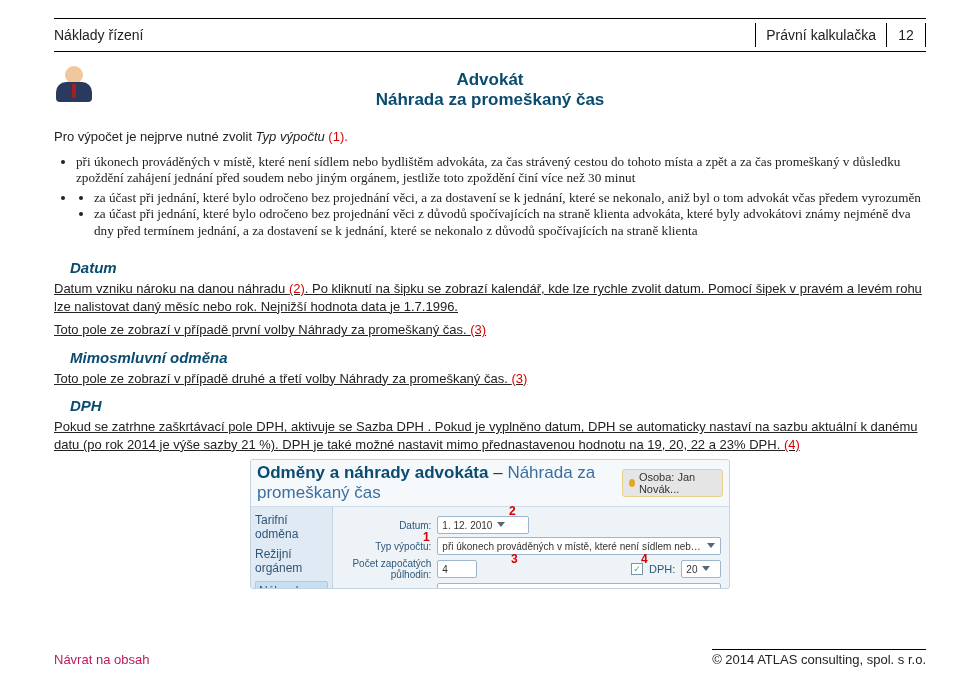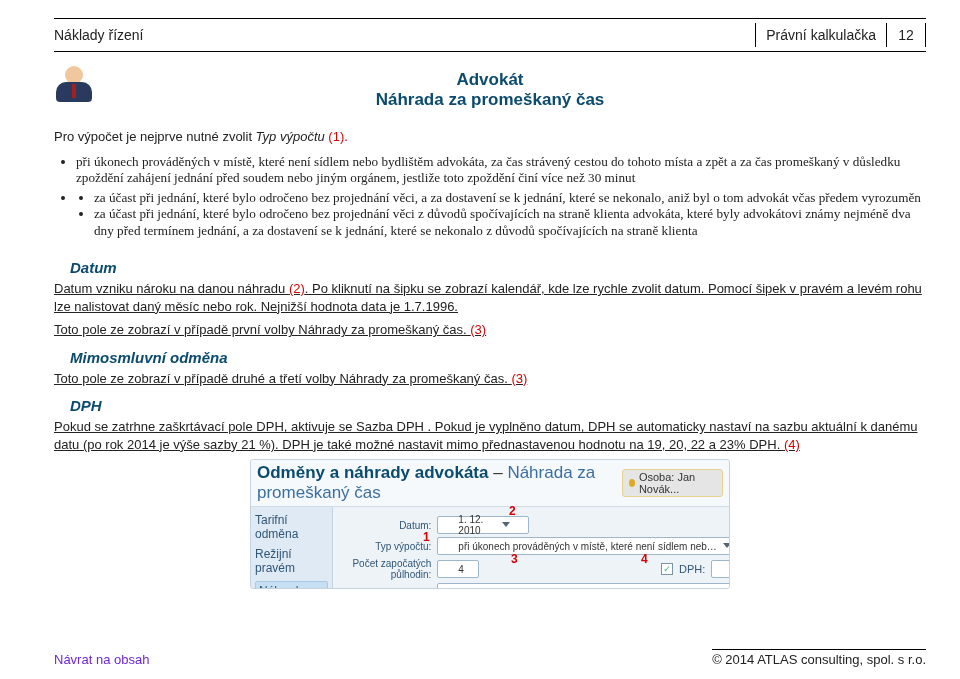--- a/index.html
+++ b/index.html
@@ -15,21 +15,21 @@
   .title-block .t1 { font-size: 17px; font-weight: 600; }
   .title-block .t2 { font-size: 17px; font-weight: 600; }
   .intro { margin: 18px 0 8px; line-height: 1.35; }
   .ref { color: #d80000; }
   ul.latin { list-style: disc; margin: 4px 0 8px 22px; }
   ul.latin > li { font-family: "Times New Roman", serif; font-size: 13.2px; margin: 3px 0; line-height: 1.25; }
   ul.latin ul { list-style: disc; margin: 3px 0 20px 18px; }
   .h-teal { color: #0b4b6f; font-size: 15px; font-weight: 600; font-style: italic; margin: 10px 16px 4px; }
   .para { margin: 4px 0 6px; line-height: 1.35; text-decoration: underline; }
   .footer { position: absolute; left: 54px; right: 34px; bottom: 12px; display: flex; justify-content: space-between; align-items: flex-end; font-size: 13px; }
-  .footer .nav { color: #6d28d9; cursor: pointer; }
+  .footer .nav { color: #be185d; cursor: pointer; }
   .footer .copy { text-align: right; margin-top: 32px; }
   .footer .copy::before { content: ""; display: block; border-top: 1px solid #000; margin-bottom: 2px; }
 
   .avatar { position: absolute; left: 52px; top: 64px; width: 44px; height: 44px; }
   .avatar .head { width: 18px; height: 18px; background: #f1c79d; border-radius: 50%; position: absolute; left: 13px; top: 2px; }
   .avatar .body { width: 36px; height: 20px; background: #2a3a5f; border-radius: 10px 10px 4px 4px; position: absolute; left: 4px; top: 18px; }
   .avatar .tie { width: 4px; height: 14px; background: #a32020; position: absolute; left: 20px; top: 20px; }
 
   
   .shot { position: relative; width: 480px; height: 130px; margin: 6px auto 0; border: 1px solid #c4d3e0; background: #eef3f8; border-radius: 3px; overflow: hidden; font-size: 11px; color: #333; }
@@ -38,21 +38,21 @@
   .shot .tb-left .blue { color: #0b4b6f; font-weight: 600; }
   .shot .tb-left .sub { color: #3b6fa0; }
   .shot .tb-right { background: #e5e5e5; border: 1px solid #e7d28b; border-radius: 3px; padding: 1px 6px; display: inline-flex; align-items: center; gap: 4px; }
   .shot .tb-right .dot { width: 8px; height: 8px; background: #dfa921; border-radius: 50%; display: inline-block; }
   .shot .body { display: flex; height: calc(100% - 22px); }
   .shot .side { width: 88px; background: #dfeaf4; border-right: 1px solid #c4d3e0; padding: 6px 4px; display: flex; flex-direction: column; gap: 6px; font-size: 12px; color: #305678; }
   .shot .side .selected { background: #c6dff2; border: 1px solid #a9c9e2; border-radius: 2px; padding: 2px 3px; }
   .shot .main { flex: 1; padding: 6px 8px; }
   .shot .row { display: flex; align-items: center; gap: 6px; margin: 3px 0; }
   .shot .lab { width: 90px; text-align: right; color: #305678; font-size: 10px; }
-  .shot .field { background: #fff; border: 1px solid #9db6cc; border-radius: 2px; padding: 1px 20px; font-size: 10px; display: inline-flex; align-items: center; gap: 4px; height: 18px; }
+  .shot .field { background: #fff; border: 1px solid #9db6cc; border-radius: 2px; padding: 1px 4px; font-size: 10px; display: inline-flex; align-items: center; gap: 4px; height: 18px; }
   .shot .field.date { width: 92px; }
   .shot .field.long { flex: 1; justify-content: space-between; }
   .shot .field.short { width: 40px; }
   .shot .chev { width: 10px; height: 10px; display: inline-block; position: relative; }
   .shot .chev::before { content: ""; position: absolute; left: 1px; top: 2px; border-left: 4px solid transparent; border-right: 4px solid transparent; border-top: 5px solid #567; }
   .shot .checkbox { width: 12px; height: 12px; border: 1px solid #7a93a8; background: #fff; display: inline-flex; align-items: center; justify-content: center; font-size: 9px; color: #2b6; }
   .shot .marker { position: absolute; font-size: 12px; font-weight: 700; color: #d80000; }
   .m1 { left: 172px; top: 70px; }
   .m2 { left: 258px; top: 44px; }
   .m3 { left: 260px; top: 92px; }
@@ -121,21 +121,21 @@
         <span class="blue">Odměny a náhrady advokáta</span><span> – </span><span class="sub">Náhrada za promeškaný čas</span>
       </span>
       <span class="tb-right">
         <span class="dot"></span>
         <span>Osoba: Jan Novák...</span>
       </span>
     </div>
     <div class="body">
       <div class="side">
         <div>Tarifní odměna</div>
-        <div>Režijní pravém</div>
+        <div>Režijní orgánem</div>
         <div class="selected">Náhrada za promeškaný čas</div>
       </div>
       <div class="main">
         <div class="row">
           <span class="lab">Datum:</span>
           <span class="field date">
             <span>1. 12. 2010</span>
             <span class="chev"></span>
           </span>
         </div>

